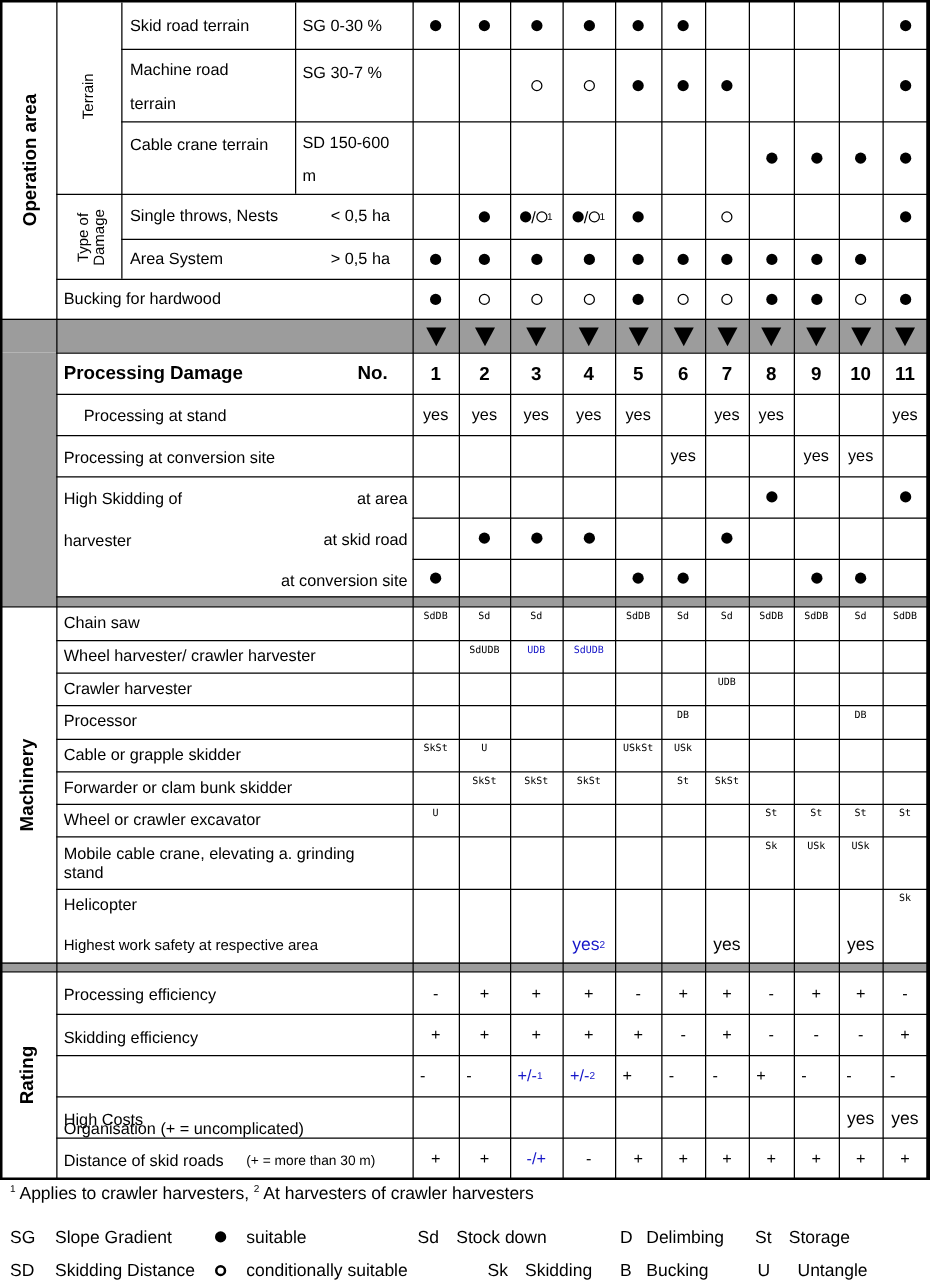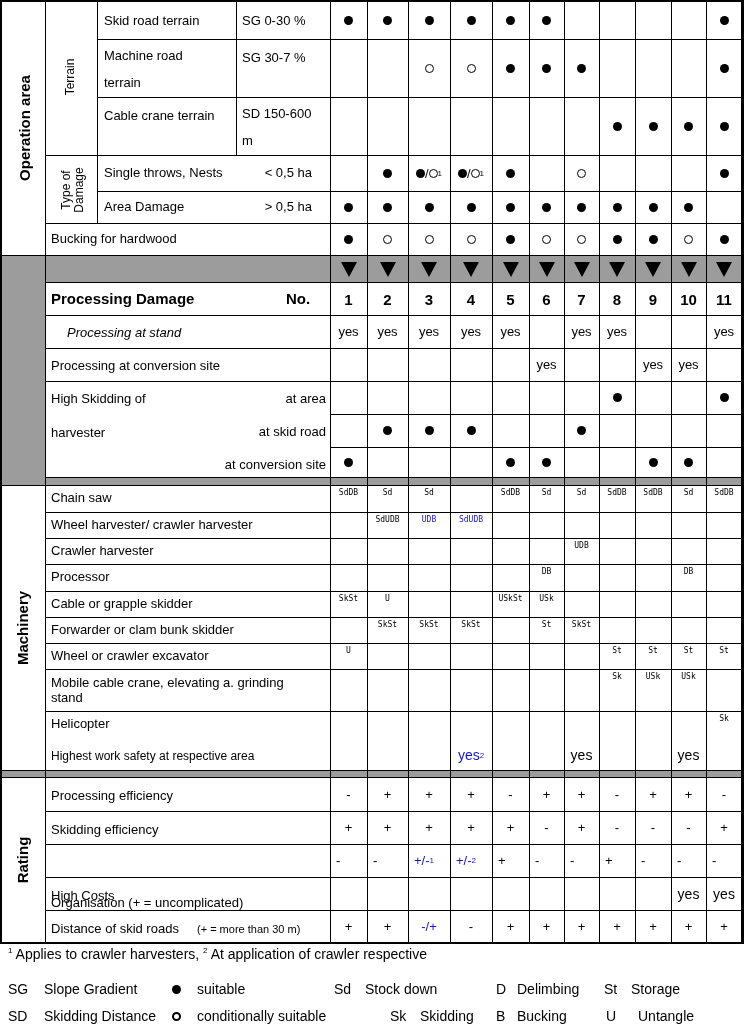--- a/index.html
+++ b/index.html
@@ -122,21 +122,21 @@
     <div class="cell" style="left: 529px; top: 155px; width: 35px; height: 36px;"></div>
     <div class="cell" style="left: 564px; top: 155px; width: 35px; height: 36px;">
       <span class="ring"></span>
     </div>
     <div class="cell" style="left: 599px; top: 155px; width: 36px; height: 36px;"></div>
     <div class="cell" style="left: 635px; top: 155px; width: 36px; height: 36px;"></div>
     <div class="cell" style="left: 671px; top: 155px; width: 35px; height: 36px;"></div>
     <div class="cell" style="left: 706px; top: 155px; width: 36px; height: 36px;">
       <span class="dot"></span>
     </div>
-    <div class="lbl" style="left: 104px; top: 199px;">Area Damage</div>
+    <div class="lbl" style="left: 104px; top: 199px;">Area System</div>
     <div class="lbl" style="left: 250px; top: 199px; width: 62px; text-align: right;">&gt; 0,5 ha</div>
     <div class="cell" style="left: 330px; top: 191px; width: 37px; height: 32px;">
       <span class="dot"></span>
     </div>
     <div class="cell" style="left: 367px; top: 191px; width: 41px; height: 32px;">
       <span class="dot"></span>
     </div>
     <div class="cell" style="left: 408px; top: 191px; width: 42px; height: 32px;">
       <span class="dot"></span>
     </div>
@@ -242,21 +242,21 @@
     <div class="cell bold" style="left: 367px; top: 283px; width: 41px; height: 32px; font-size: 15px;">2</div>
     <div class="cell bold" style="left: 408px; top: 283px; width: 42px; height: 32px; font-size: 15px;">3</div>
     <div class="cell bold" style="left: 450px; top: 283px; width: 42px; height: 32px; font-size: 15px;">4</div>
     <div class="cell bold" style="left: 492px; top: 283px; width: 37px; height: 32px; font-size: 15px;">5</div>
     <div class="cell bold" style="left: 529px; top: 283px; width: 35px; height: 32px; font-size: 15px;">6</div>
     <div class="cell bold" style="left: 564px; top: 283px; width: 35px; height: 32px; font-size: 15px;">7</div>
     <div class="cell bold" style="left: 599px; top: 283px; width: 36px; height: 32px; font-size: 15px;">8</div>
     <div class="cell bold" style="left: 635px; top: 283px; width: 36px; height: 32px; font-size: 15px;">9</div>
     <div class="cell bold" style="left: 671px; top: 283px; width: 35px; height: 32px; font-size: 15px;">10</div>
     <div class="cell bold" style="left: 706px; top: 283px; width: 36px; height: 32px; font-size: 15px;">11</div>
-    <div class="lbl" style="left: 67px; top: 325px; font-style: italic;">Processing at stand</div>
+    <div class="lbl" style="left: 67px; top: 325px;">Processing at stand</div>
     <div class="cell" style="left: 330px; top: 315px; width: 37px; height: 33px;">
       <span>yes</span>
     </div>
     <div class="cell" style="left: 367px; top: 315px; width: 41px; height: 33px;">
       <span>yes</span>
     </div>
     <div class="cell" style="left: 408px; top: 315px; width: 42px; height: 33px;">
       <span>yes</span>
     </div>
     <div class="cell" style="left: 450px; top: 315px; width: 42px; height: 33px;">
@@ -748,21 +748,21 @@
     <div class="hl" style="left: 45px; width: 699px; top: 617px; height: 1px;"></div>
     <div class="hl" style="left: 45px; width: 699px; top: 643px; height: 1px;"></div>
     <div class="hl" style="left: 45px; width: 699px; top: 669px; height: 1px;"></div>
     <div class="hl" style="left: 45px; width: 699px; top: 711px; height: 1px;"></div>
     <div class="hl" style="left: 0px; width: 744px; top: 770px; height: 1px;"></div>
     <div class="hl" style="left: 0px; width: 744px; top: 777px; height: 1px;"></div>
     <div class="hl" style="left: 45px; width: 699px; top: 811px; height: 1px;"></div>
     <div class="hl" style="left: 45px; width: 699px; top: 844px; height: 1px;"></div>
     <div class="hl" style="left: 45px; width: 699px; top: 877px; height: 1px;"></div>
     <div class="hl" style="left: 45px; width: 699px; top: 910px; height: 1px;"></div>
-    <div class="lbl" style="left: 8px; top: 946px; font-size: 14px;"><sup>1</sup><span> Applies to crawler harvesters, </span><sup>2</sup><span> At application of crawler respective</span></div>
+    <div class="lbl" style="left: 8px; top: 946px; font-size: 14px;"><sup>1</sup><span> Applies to crawler harvesters, </span><sup>2</sup><span> At harvesters of crawler harvesters</span></div>
     <div class="lbl" style="left: 8px; top: 981px; font-size: 14px;">SG</div>
     <div class="lbl" style="left: 44px; top: 981px; font-size: 14px;">Slope Gradient</div>
     <span class="dot" style="position: absolute; left: 172px; top: 985px;"></span>
     <div class="lbl" style="left: 197px; top: 981px; font-size: 14px;">suitable</div>
     <div class="lbl" style="left: 334px; top: 981px; font-size: 14px;">Sd</div>
     <div class="lbl" style="left: 365px; top: 981px; font-size: 14px;">Stock down</div>
     <div class="lbl" style="left: 496px; top: 981px; font-size: 14px;">D</div>
     <div class="lbl" style="left: 517px; top: 981px; font-size: 14px;">Delimbing</div>
     <div class="lbl" style="left: 604px; top: 981px; font-size: 14px;">St</div>
     <div class="lbl" style="left: 631px; top: 981px; font-size: 14px;">Storage</div>

